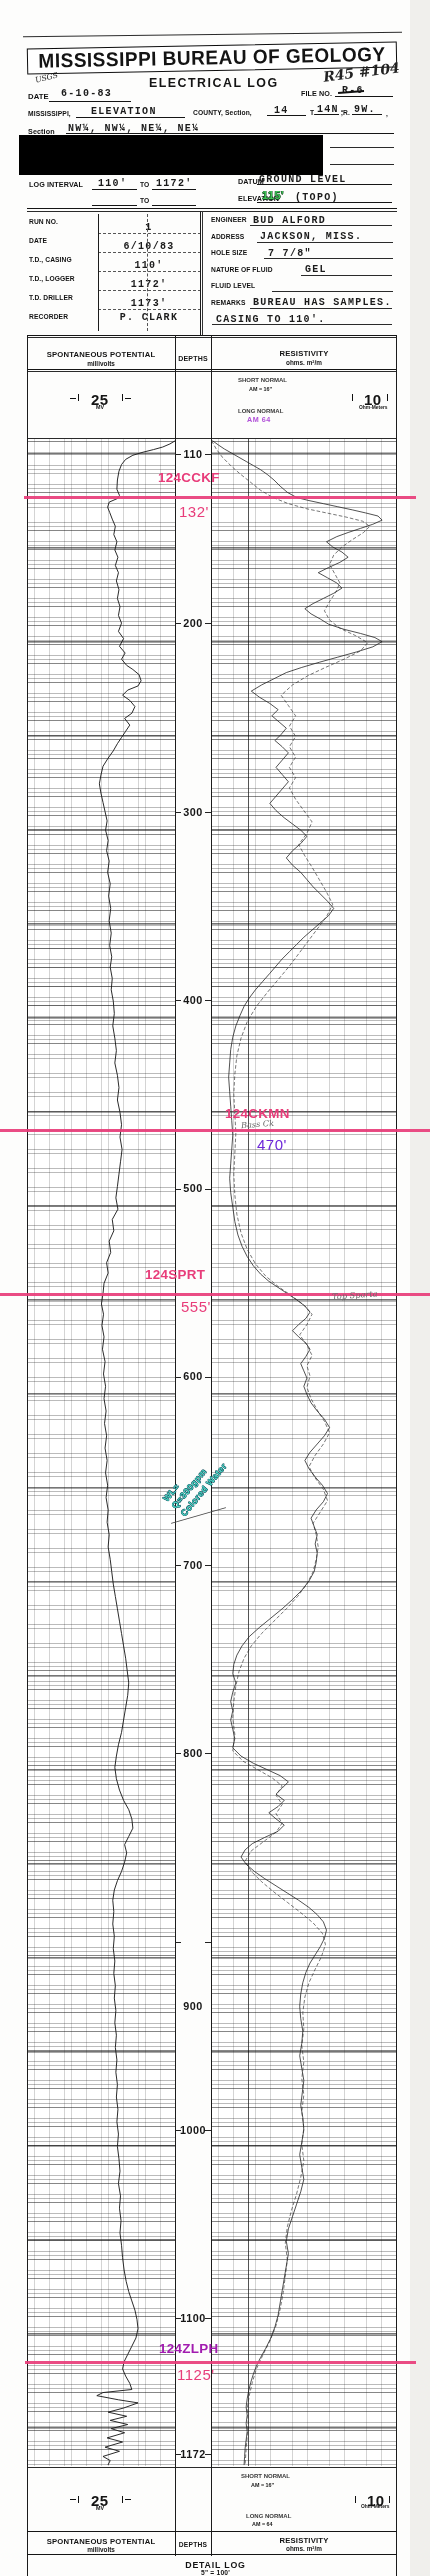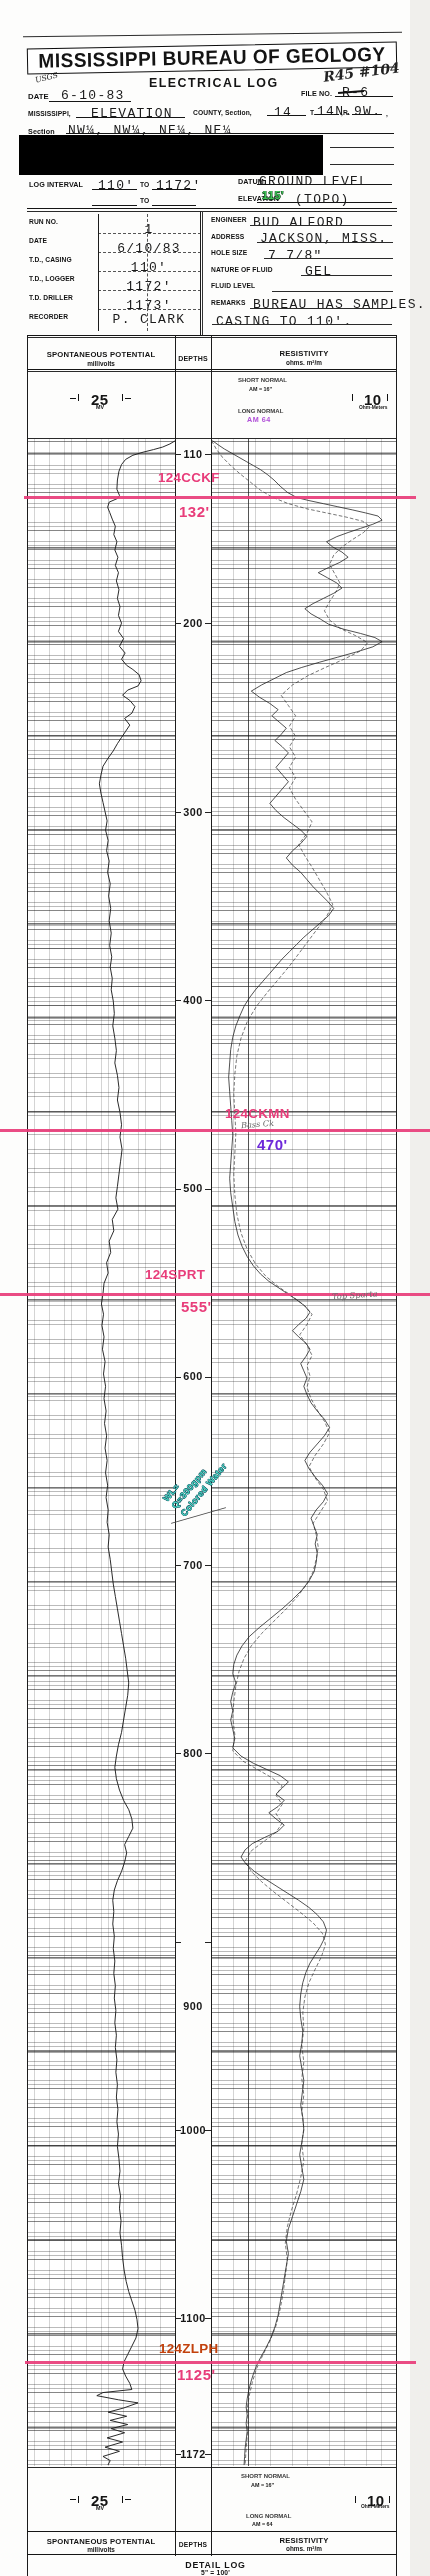--- a/index.html
+++ b/index.html
@@ -1,21 +1,21 @@
 <!DOCTYPE html>
 <html style="font-size:8.2px"><head>
 <meta charset="utf-8">
 <style>
   html,body{margin:0;padding:0;background:#fff;}
   #page{position:relative;width:430px;height:2626px;background:#fdfdfc;overflow:hidden;
         font-family:"Liberation Sans",sans-serif;color:#141414;}
   .abs{position:absolute;}
   .lbl{font-weight:700;font-size:6.7px;letter-spacing:0.1px;color:#111;white-space:nowrap;}
   .lbl-sm{font-weight:700;font-size:6px;color:#181818;white-space:nowrap;}
-  .type{font-family:"Liberation Mono","DejaVu Sans Mono",monospace;font-weight:400;font-size:13px;
+  .type{font-family:"Liberation Mono","DejaVu Sans Mono",monospace;font-weight:700;font-size:10px;
         letter-spacing:1.3px;color:#1b1b1b;white-space:nowrap;}
   .rule{background:#151515;height:1px;}
   .rule-thin{background:#2a2a2a;height:0.5px;}
   .dashed{border-top:0.5px dashed #555;height:0;background:none;}
   .hand{font-family:"DejaVu Serif",serif;font-style:italic;color:#222;white-space:nowrap;}
   .pencil{font-family:"DejaVu Serif",serif;font-style:italic;color:#6b6b6b;white-space:nowrap;}
   .title-box{border:1.5px solid #0d0d0d;text-align:center;background:#fff;}
   .title-text{font-weight:700;font-size:19px;letter-spacing:0.5px;white-space:nowrap;transform:scaleY(1.05);}
   .subtitle{font-weight:700;font-size:12.4px;letter-spacing:1.5px;white-space:nowrap;}
   .band-title{font-weight:700;font-size:7.7px;letter-spacing:0.2px;text-align:center;white-space:nowrap;}
@@ -29,21 +29,21 @@
       repeating-linear-gradient(to bottom, rgba(15,15,15,.50) 0 0.5px, transparent 0.5px 19px),
       repeating-linear-gradient(to bottom, rgba(0,0,0,.88) 0 1px, transparent 1px 94px),
       repeating-linear-gradient(to right, rgba(40,40,40,.20) 0 0.5px, transparent 0.5px 7.4px),
       repeating-linear-gradient(to right, rgba(10,10,10,.70) 0 0.5px, transparent 0.5px 37px);
     background-position:0 15px,0 15px,0 14.4px,0 0,0 0;}
   .depth-label{position:absolute;width:36px;text-align:center;font-weight:700;font-size:10.8px;color:#161616;
     background:transparent;letter-spacing:0.5px;}
   .tick{position:absolute;height:1px;background:#222;}
   .pick-line{position:absolute;height:2.6px;opacity:.92;}
   .pick-code{position:absolute;font-weight:700;font-size:13.4px;letter-spacing:0.3px;white-space:nowrap;}
-  .pick-depth{position:absolute;font-weight:700;font-size:15px;letter-spacing:0.5px;white-space:nowrap;}
+  .pick-depth{position:absolute;font-weight:400;font-size:15px;letter-spacing:0.5px;white-space:nowrap;}
   .green-note{position:absolute;font-weight:700;font-size:8.8px;letter-spacing:0.5px;line-height:1.3;
     transform:rotate(-50deg);transform-origin:left top;white-space:nowrap;}
   .green-note div{text-shadow:-0.5px 0 #0a4a5a,0.5px 0 #0a4a5a,0 -0.5px #0a4a5a,0 0.5px #0a4a5a;}
   svg{position:absolute;left:0;top:0;}
   .sp-curve{fill:none;stroke:#1a1a1a;stroke-width:1.8;stroke-linejoin:round;stroke-linecap:round;}
   .sn-curve{fill:none;stroke:#1e1e1e;stroke-width:1.5;stroke-linejoin:round;stroke-linecap:round;}
   .ln-curve{fill:none;stroke:#333;stroke-width:1.3;stroke-dasharray:7 4;stroke-linejoin:round;}
 </style>
 </head>
 <body>
@@ -240,21 +240,21 @@
       <div class="pick-depth" style="left: 179px; top: 503px; color: rgb(232, 61, 122);">132'</div>
       <div class="pick-line" style="left: 0px; top: 1129px; width: 430px; background: rgb(232, 61, 122);"></div>
       <div class="pick-code" style="left: 225px; top: 1106px; color: rgb(232, 61, 122);">124CKMN</div>
       <div class="pick-depth" style="left: 257px; top: 1136px; color: #6d28d9;">470'</div>
       <div class="abs pencil" style="left: 241px; top: 1119px; font-size: 8.2px; transform: rotate(-4deg);">Bass Ck</div>
       <div class="pick-line" style="left: 0px; top: 1293px; width: 430px; background: rgb(232, 61, 122);"></div>
       <div class="pick-code" style="left: 145px; top: 1267px; color: rgb(232, 61, 122);">124SPRT</div>
       <div class="pick-depth" style="left: 181px; top: 1298px; color: rgb(232, 61, 122);">555'</div>
       <div class="abs pencil" style="left: 332px; top: 1290px; font-size: 8.2px; transform: rotate(-4deg);">Top Sparta</div>
       <div class="pick-line" style="left: 25px; top: 2361px; width: 391px; background: rgb(232, 61, 122);"></div>
-      <div class="pick-code" style="left: 159px; top: 2341px; color: #c2410c;">124ZLPH</div>
+      <div class="pick-code" style="left: 159px; top: 2341px; color: #a21caf;">124ZLPH</div>
       <div class="pick-depth" style="left: 177px; top: 2366px; color: rgb(232, 61, 122);">1125'</div>
     </div>
 
   <div class="green-note" id="green-note" style="color: rgb(79, 214, 196); left: 161px; top: 1497px;">
       <div>WL=</div>
       <div>Q=300gpm</div>
       <div>Colored Water</div>
     </div>
   <div class="abs" style="left:170px;top:1515px;width:57px;height:1px;background:#4a4a4a;transform:rotate(-16deg);"></div>
 

